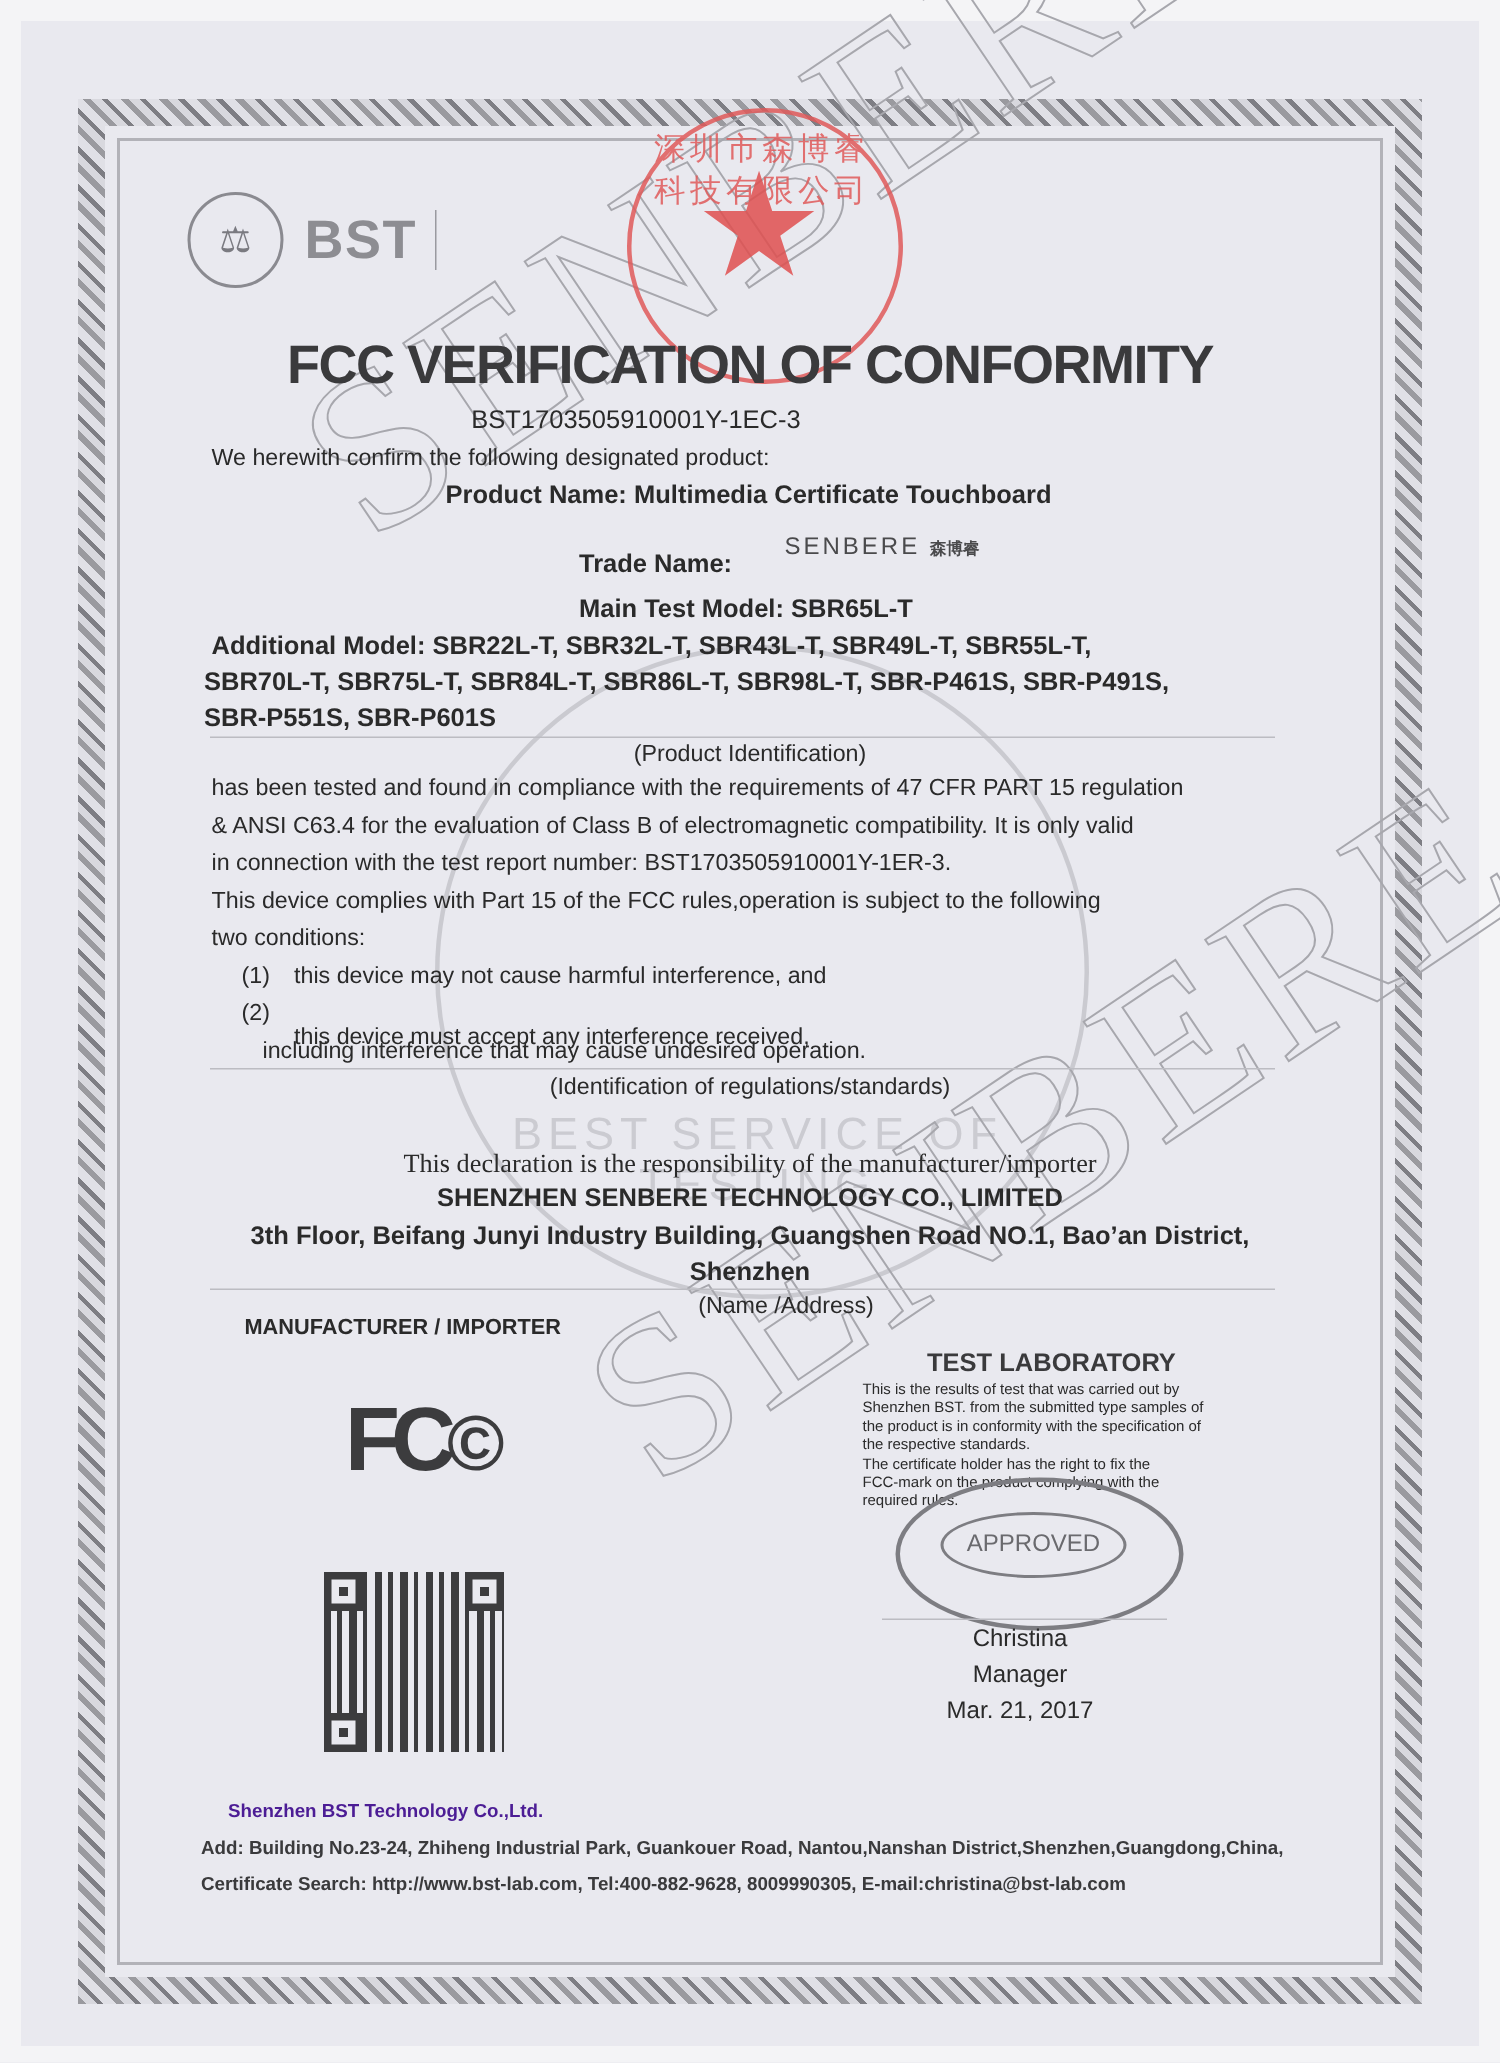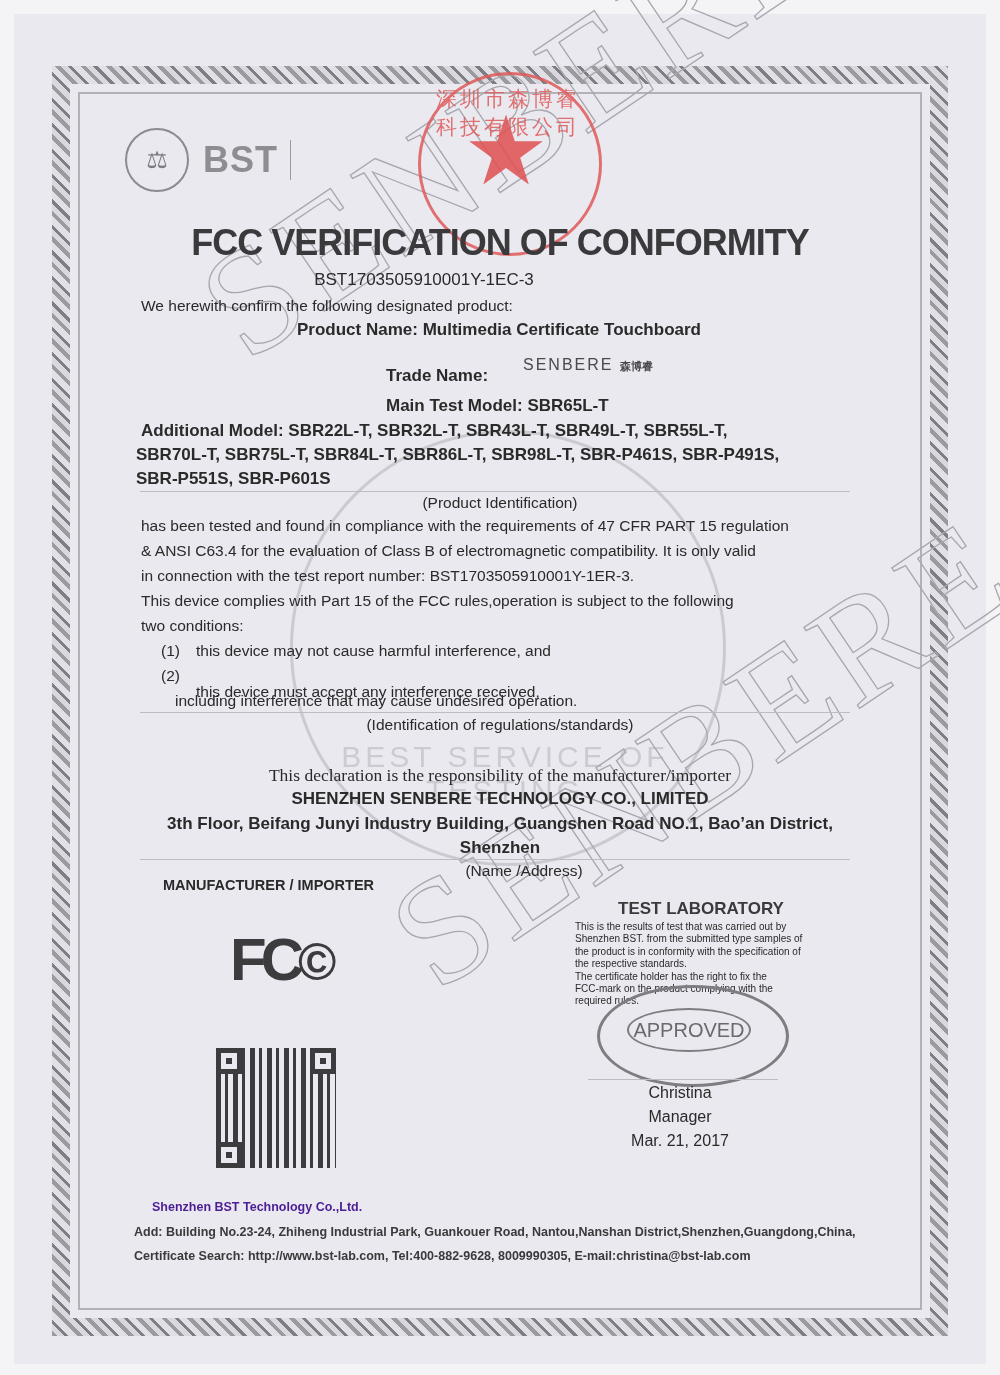--- a/index.html
+++ b/index.html
@@ -79,21 +79,21 @@
   .lab-title { position: absolute; left: 618px; top: 899px; font-size: 17px; font-weight: bold; color: #3a3a3c; }
   .lab-text { position: absolute; left: 575px; top: 921px; width: 260px; font-size: 10px; line-height: 12.4px; white-space: pre-line; }
   .approved-stamp {
     position: absolute; left: 597px; top: 985px; width: 186px; height: 96px;
     border: 3px solid #7d7d82; border-radius: 50%;
   }
   .approved-inner {
     position: absolute; left: 627px; top: 1008px; width: 120px; height: 40px;
     border: 2px solid #7d7d82; border-radius: 50%;
     display: flex; align-items: center; justify-content: center;
-    font-size: 20px; color: #6a6a6e;
+    font-size: 16px; color: #6a6a6e;
   }
   .signer { position: absolute; left: 600px; width: 160px; text-align: center; font-size: 16px; }
 </style>
 </head>
 <body>
 
 <div class="paper"></div>
 <div class="border-outer"></div>
 <div class="border-inner"></div>
 

